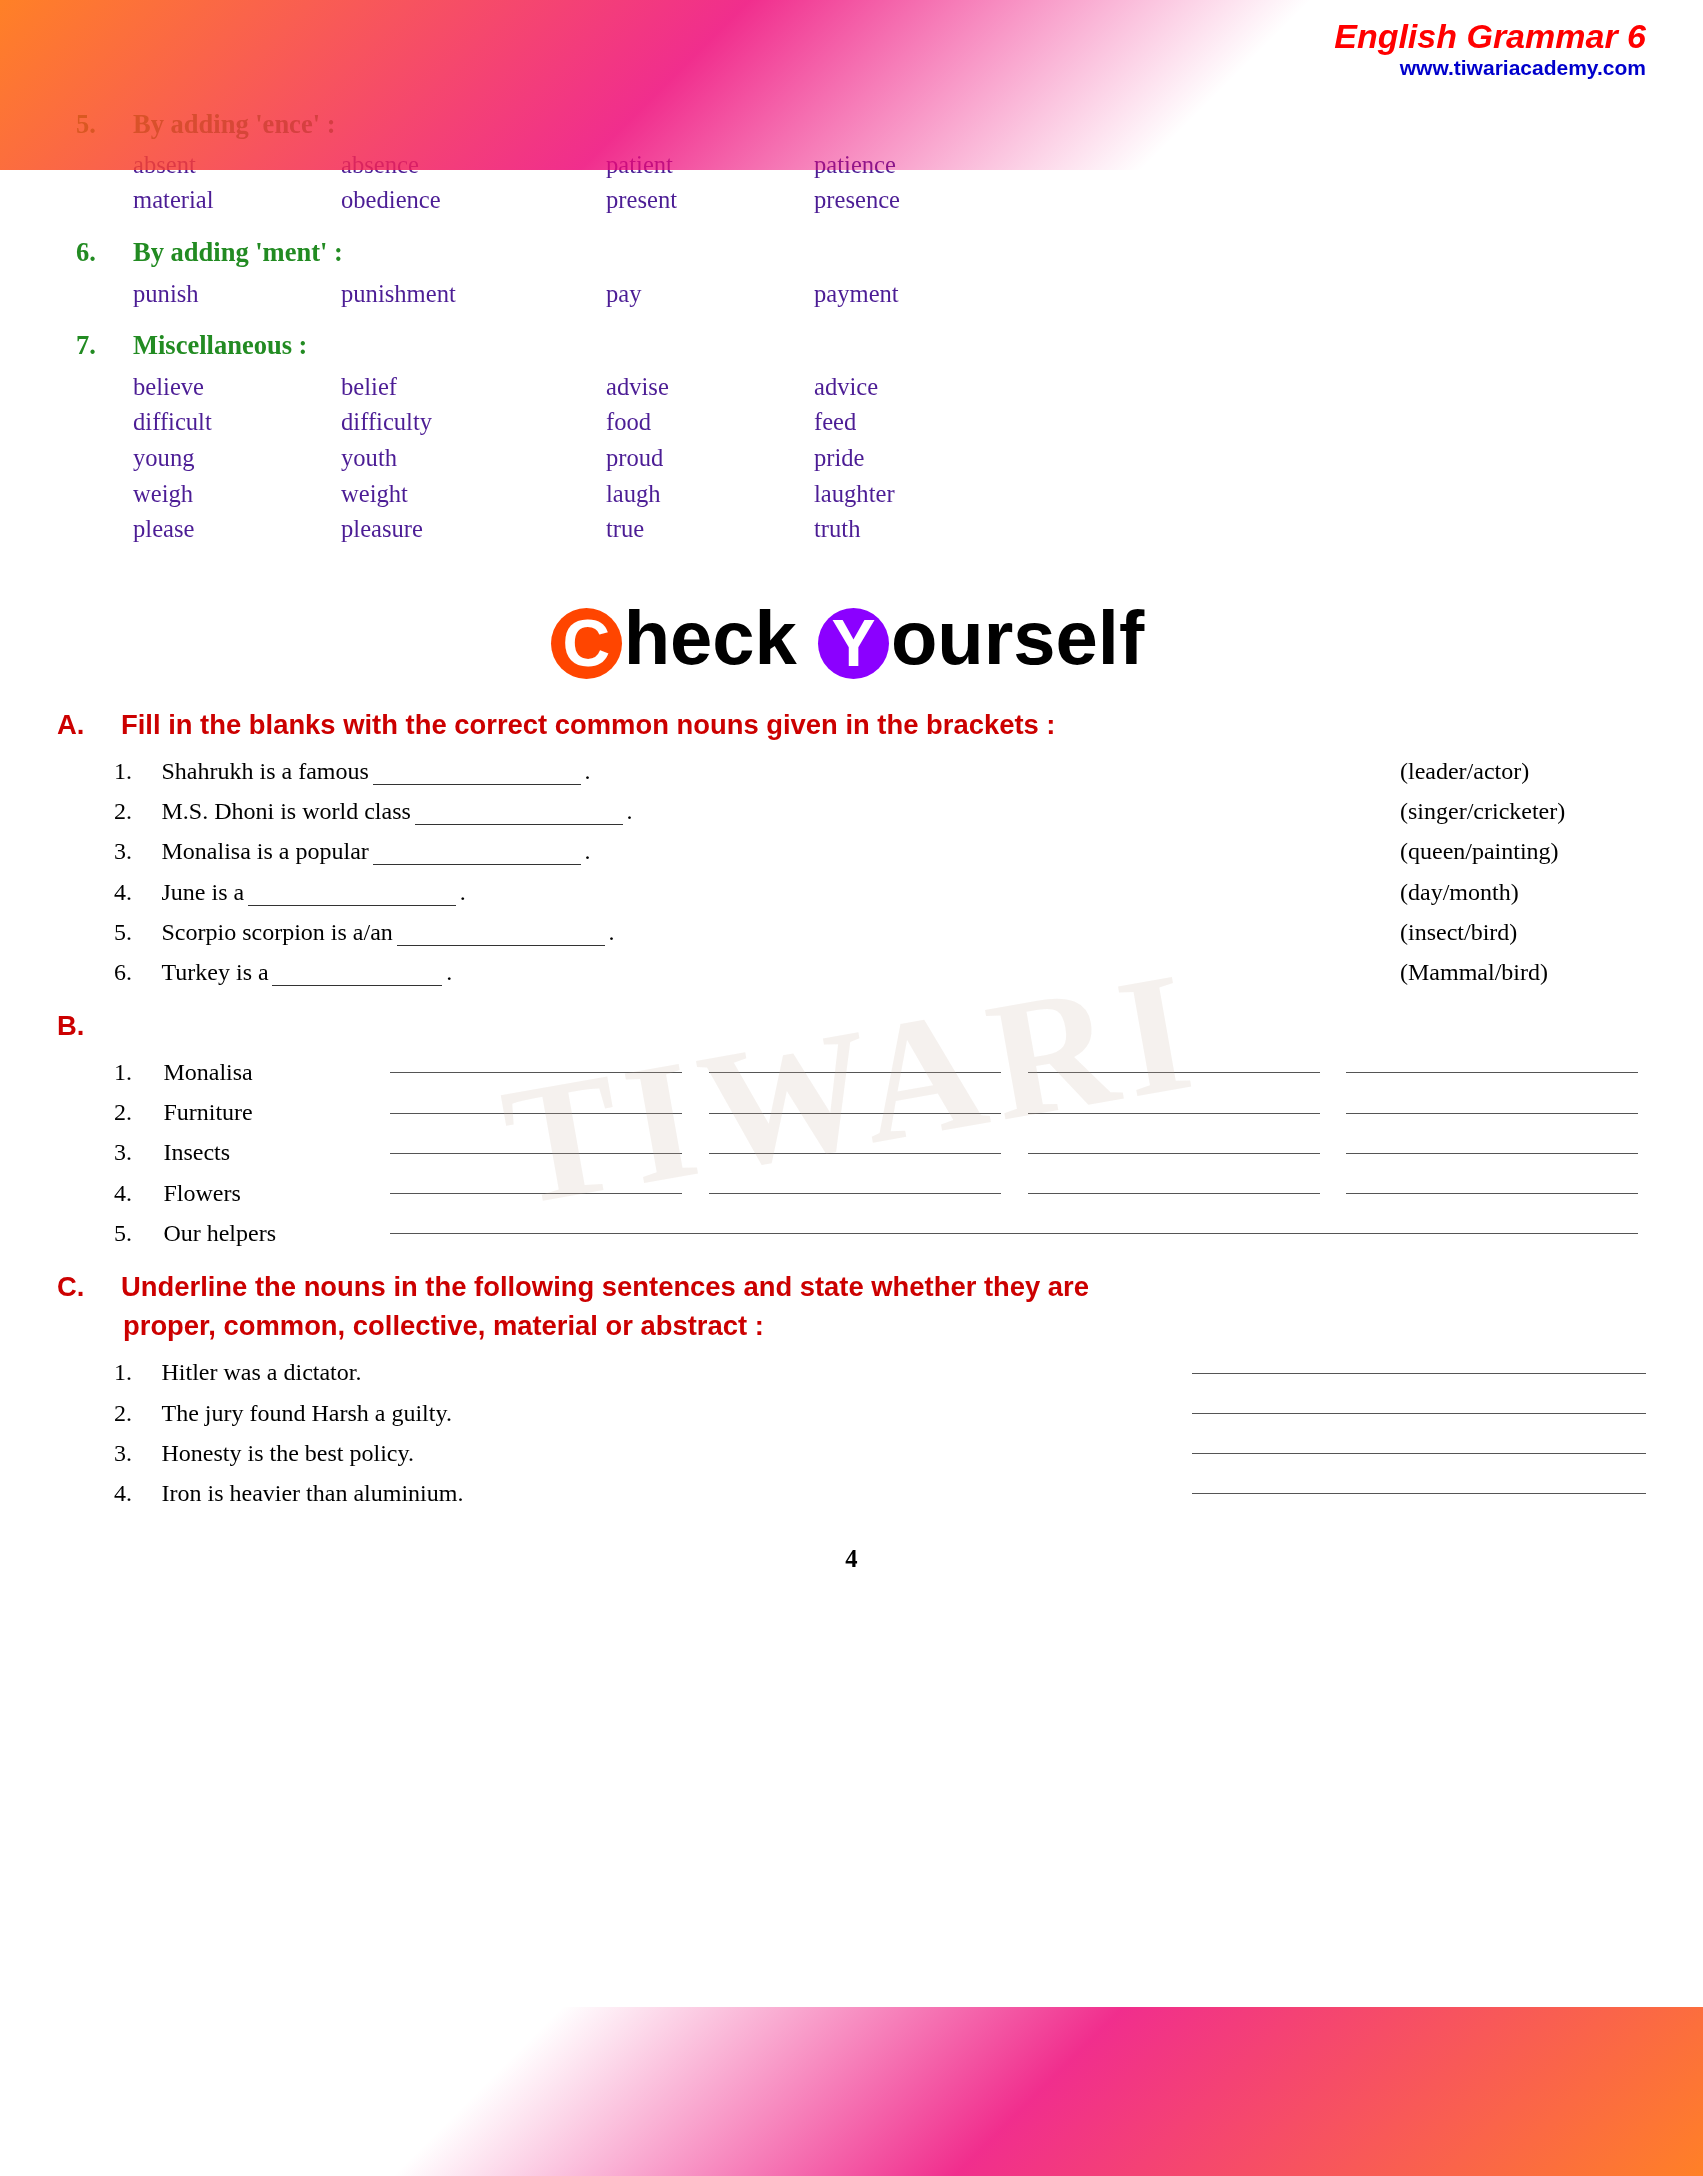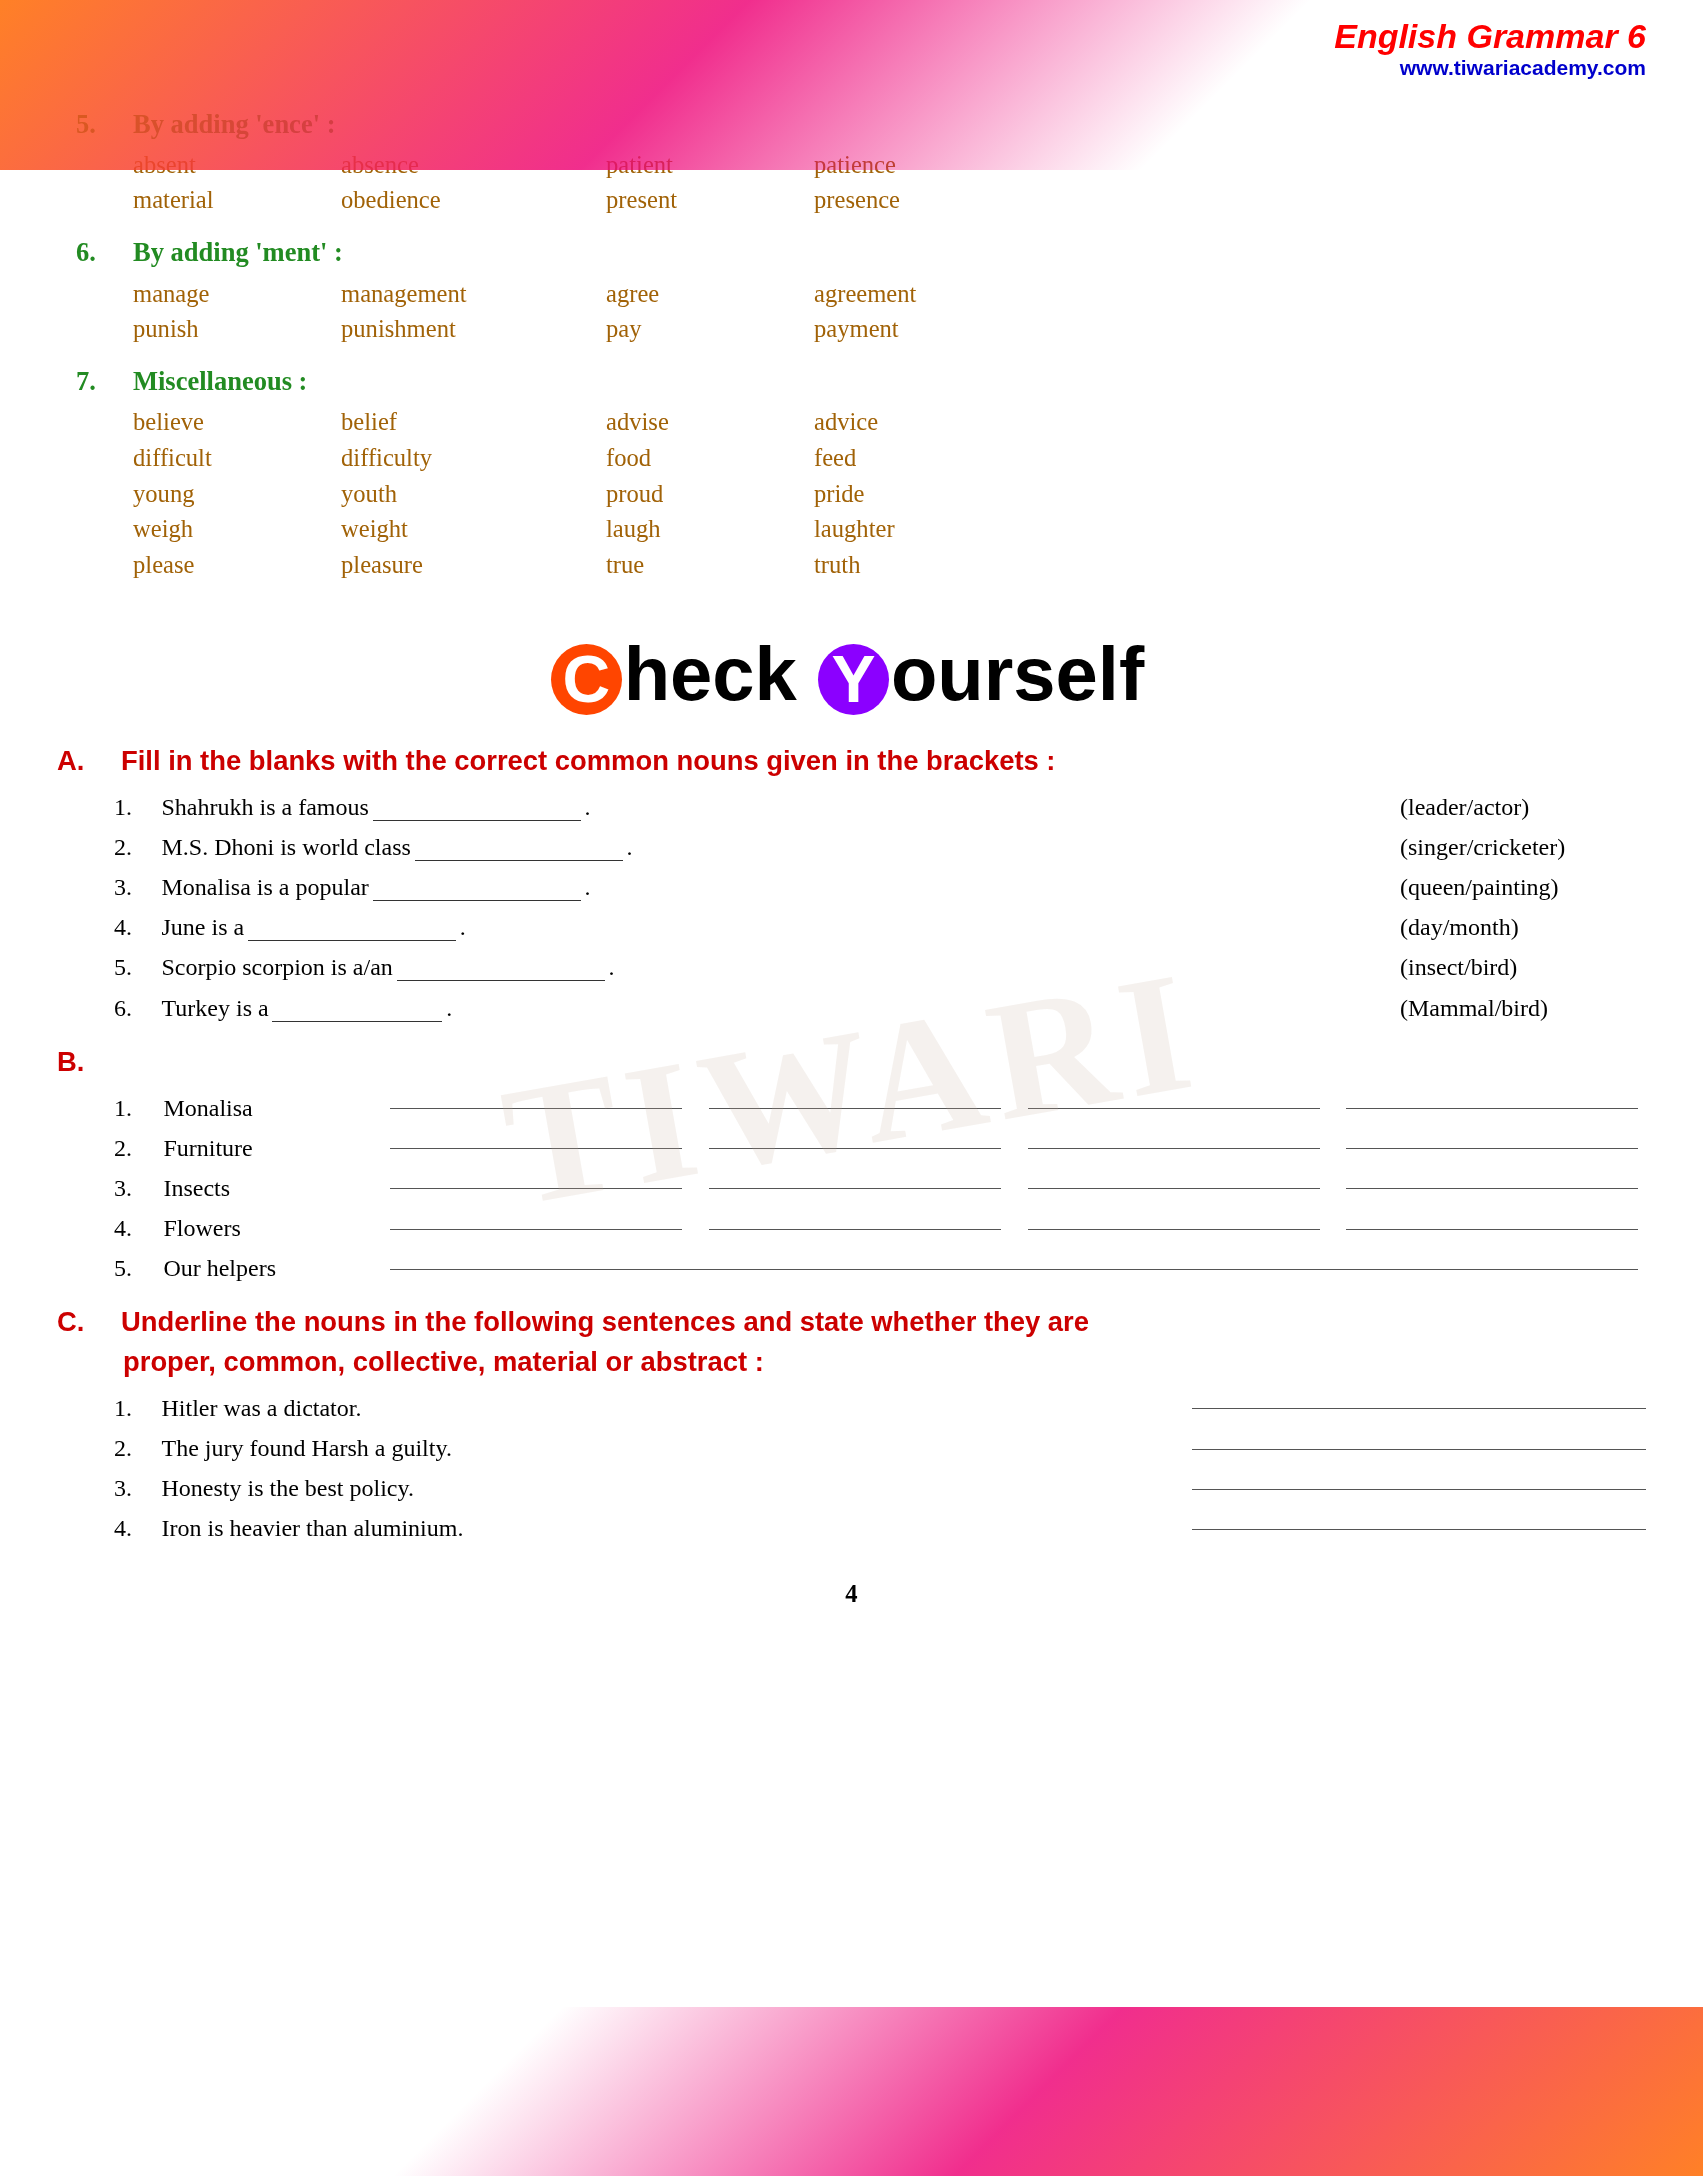--- a/index.html
+++ b/index.html
@@ -100,21 +100,21 @@
     }
 
     .word-row {
       display: grid;
       grid-template-columns: 208px 265px 208px 265px;
       padding: 3.8px 0 3.8px 57px;
       font-size: 24.6px;
     }
     .word-cell {
       font-size: 24.6px;
-      color: #a16207;
+      color: #4c1d95;
     }
 
     
     .check-yourself {
       text-align: center;
       margin: 47px 8px 28px 0;
     }
     .check-yourself-text {
       font-size: 76px;
       font-weight: 900;
@@ -303,26 +303,20 @@
     <span class="word-cell">obedience</span>
     <span class="word-cell">present</span>
     <span class="word-cell">presence</span>
   </div>
 
   <div class="section-header">
     <span class="section-num">6.</span>
     <span class="section-label">By adding 'ment' :</span>
   </div>
   <div class="word-row">
-    <span class="word-cell">manage</span>
-    <span class="word-cell">management</span>
-    <span class="word-cell">agree</span>
-    <span class="word-cell">agreement</span>
-  </div>
-  <div class="word-row">
     <span class="word-cell">punish</span>
     <span class="word-cell">punishment</span>
     <span class="word-cell">pay</span>
     <span class="word-cell">payment</span>
   </div>
 
   <div class="section-header">
     <span class="section-num">7.</span>
     <span class="section-label">Miscellaneous :</span>
   </div>

